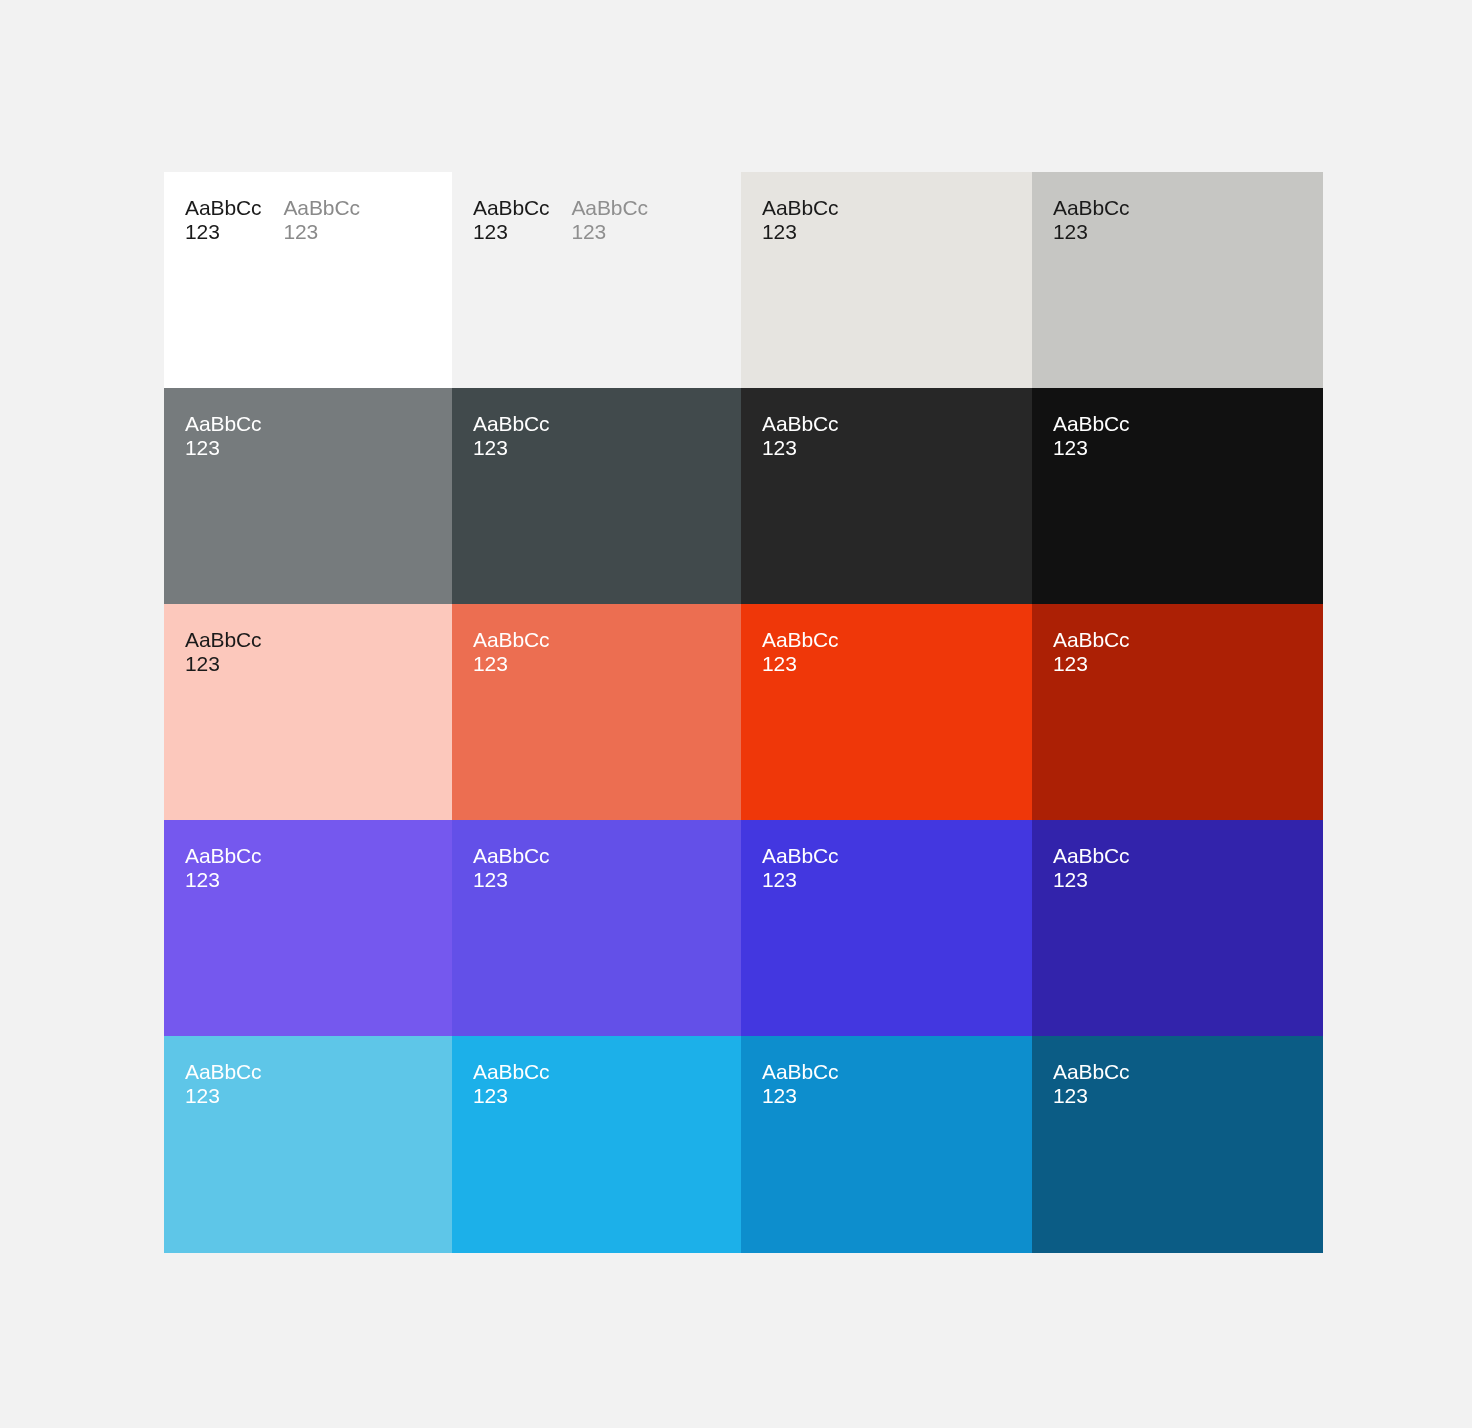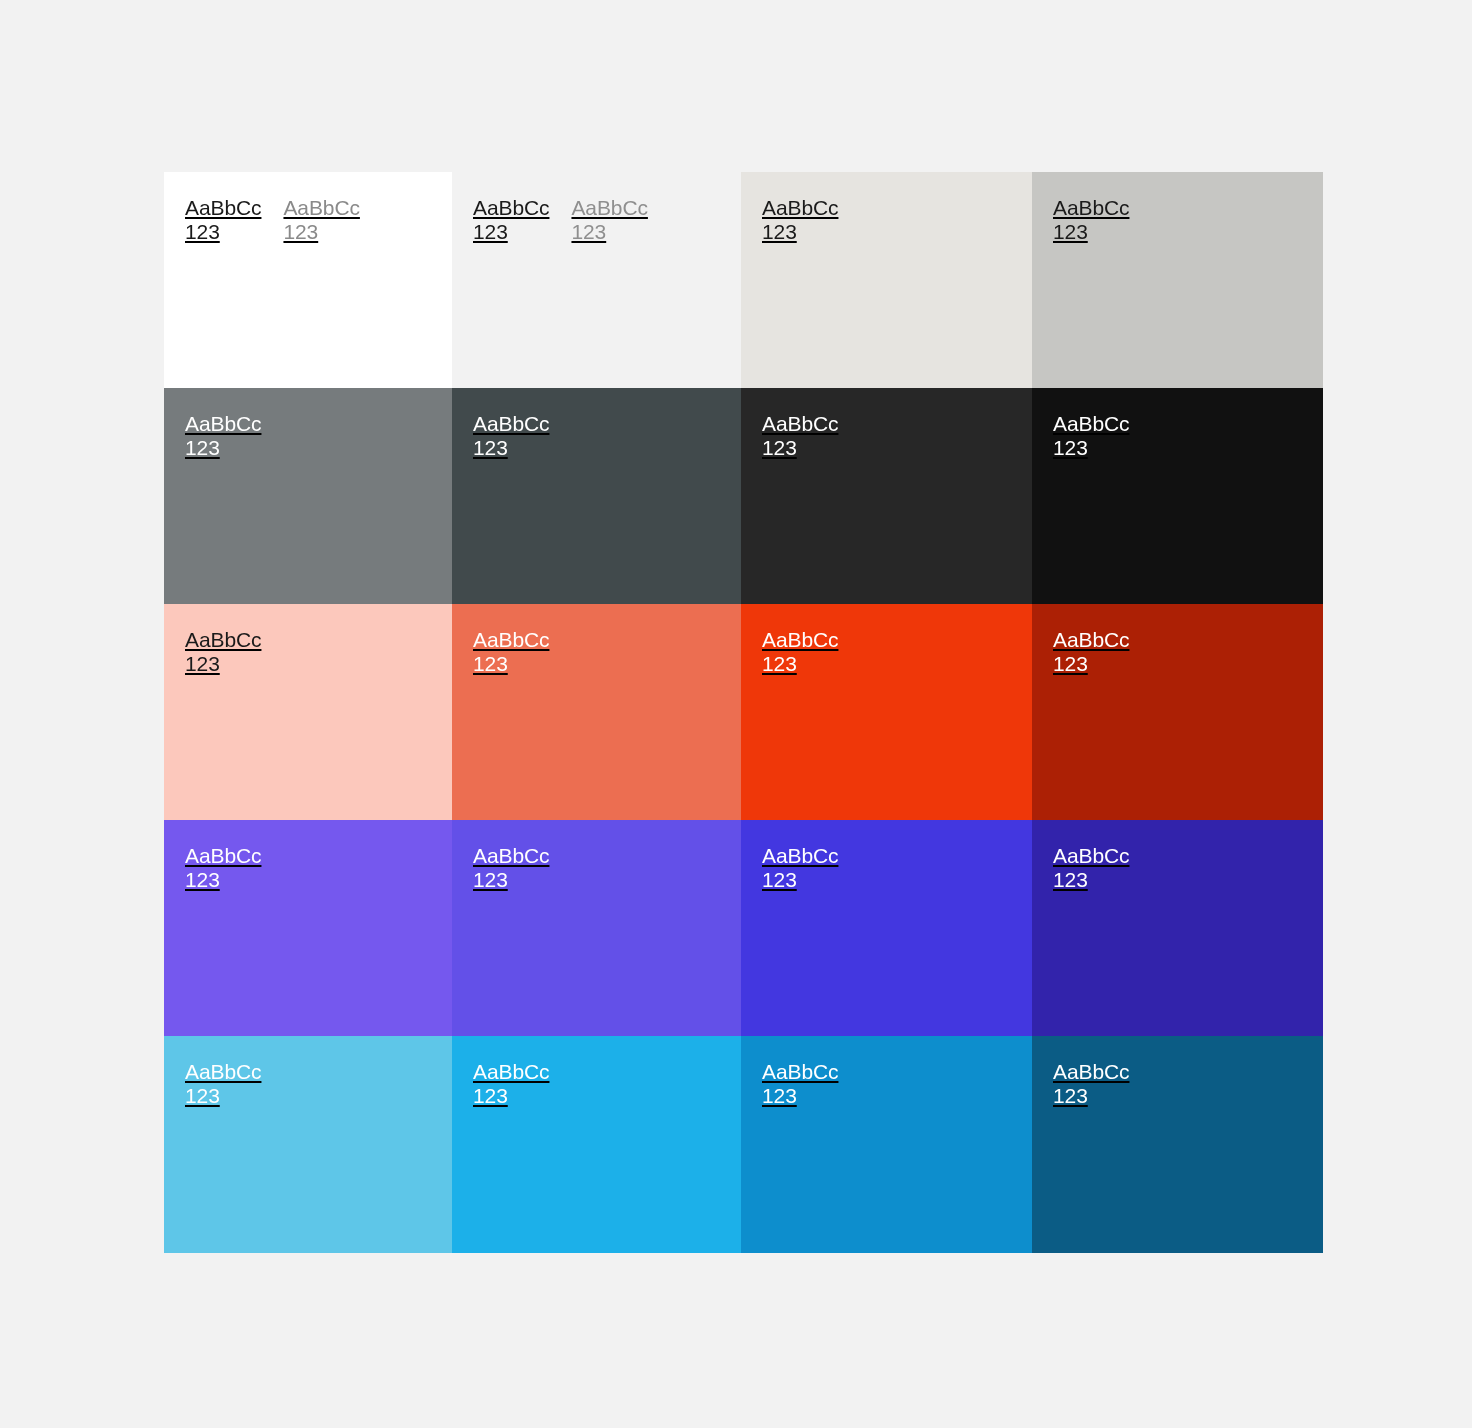--- a/index.html
+++ b/index.html
@@ -19,21 +19,20 @@
 
   #palette-grid {
     position:absolute;
     left:164px;
     top:172px;
     width:939px;
     height:1081px;
     display:grid;
     grid-template-columns:288px 289px 291px 291px;
     grid-template-rows:216px 216px 216px 216px 217px;
-    text-decoration:underline;
   }
 
   .swatch {
     position:relative;
     overflow:hidden;
     display:flex;
     flex-direction:row;
     align-items:flex-start;
     padding:24px 0 0 21px;
   }

